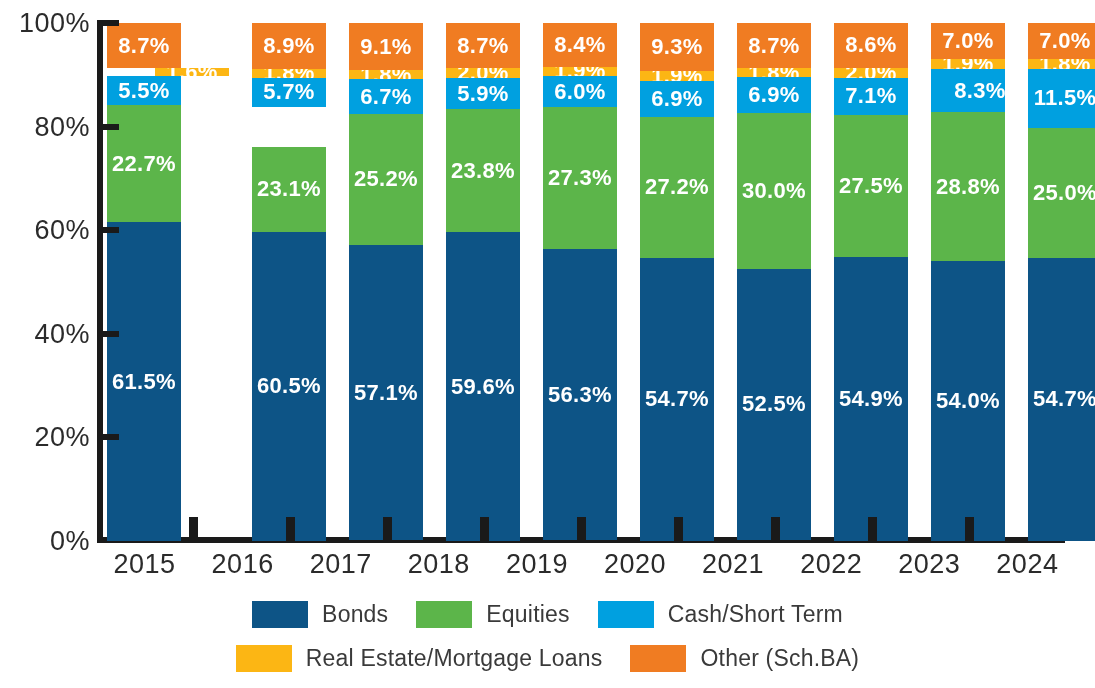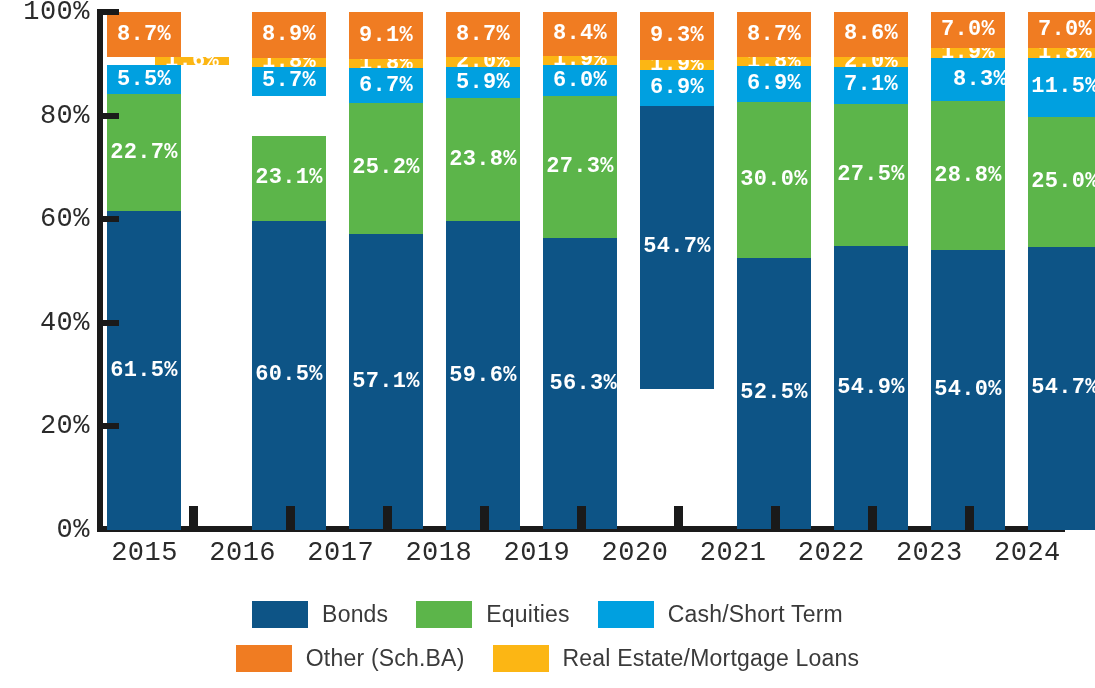--- a/index.html
+++ b/index.html
@@ -1,20 +1,20 @@
 <!DOCTYPE html>
 <html><head>
 <meta charset="utf-8">
 <style>
   html,body{margin:0;padding:0;background:#ffffff;}
   body{width:1095px;height:688px;font-family:"Liberation Sans",sans-serif;overflow:hidden;}
   #chart-root{position:relative;width:1095px;height:688px;}
 
   
-  .plot-wrap{position:absolute;left:0;top:0;width:1095px;height:580px;font-family:Liberation Mono, monospace;}
+  .plot-wrap{position:absolute;left:0;top:11px;width:1095px;height:580px;}
   .ylabels{position:absolute;left:0;top:0;width:90px;height:580px;}
   .ytick-label{position:absolute;right:0;font-size:27px;color:#2b2b2b;
                letter-spacing:.5px;transform:translateY(-50%);white-space:nowrap;}
 
   .axis-v{position:absolute;left:97px;top:10px;width:6px;height:522px;background:#1a1a1a;}
   .axis-h{position:absolute;left:97px;top:526px;width:968px;height:6px;background:#1a1a1a;}
 
   
   .ytick{position:absolute;left:97px;width:22px;height:6px;background:#1a1a1a;}
 
@@ -139,33 +139,36 @@
           </div>
           <div class="seg" style="height: 9.842px; background: rgb(252, 182, 20);">
             <span>1.9%</span>
           </div>
           <div class="seg" style="height: 31.08px; background: rgb(0, 160, 224);">
             <span>6.0%</span>
           </div>
           <div class="seg" style="height: 141.414px; background: rgb(92, 181, 74);">
             <span>27.3%</span>
           </div>
-          <div class="seg" style="height: 291.634px; background: rgb(13, 84, 134); justify-content: flex-end;">
+          <div class="seg" style="height: 291.634px; background: rgb(13, 84, 134);">
             <span>56.3%</span>
           </div>
         </div>
         <div class="bar-slot">
           <div class="seg" style="height: 48.174px; background: rgb(240, 124, 34);">
             <span>9.3%</span>
           </div>
           <div class="seg" style="height: 9.842px; background: rgb(252, 182, 20);">
             <span>1.9%</span>
           </div>
           <div class="seg" style="height: 35.742px; background: rgb(0, 160, 224);">
             <span>6.9%</span>
+          </div>
+          <div class="seg" style="height: 140.896px; background: rgb(92, 181, 74);">
+            <span>27.2%</span>
           </div>
           <div class="seg" style="height: 283.346px; background: rgb(13, 84, 134);">
             <span>54.7%</span>
           </div>
         </div>
         <div class="bar-slot">
           <div class="seg" style="height: 45.066px; background: rgb(240, 124, 34);">
             <span>8.7%</span>
           </div>
           <div class="seg" style="height: 9.324px; background: rgb(252, 182, 20);">
@@ -272,23 +275,23 @@
           <div class="swatch" style="background: rgb(92, 181, 74);"></div>
           <div class="legend-text">Equities</div>
         </div>
         <div class="legend-item">
           <div class="swatch" style="background: rgb(0, 160, 224);"></div>
           <div class="legend-text">Cash/Short Term</div>
         </div>
       </div>
       <div class="legend-row">
         <div class="legend-item">
+          <div class="swatch" style="background: rgb(252, 182, 20);"></div>
+          <div class="legend-text">Real Estate/Mortgage Loans</div>
+        </div>
+        <div class="legend-item">
           <div class="swatch" style="background: rgb(240, 124, 34);"></div>
           <div class="legend-text">Other (Sch.BA)</div>
         </div>
-        <div class="legend-item">
-          <div class="swatch" style="background: rgb(252, 182, 20);"></div>
-          <div class="legend-text">Real Estate/Mortgage Loans</div>
-        </div>
       </div>
     </div>
 
 </div>
 
 </body></html>

